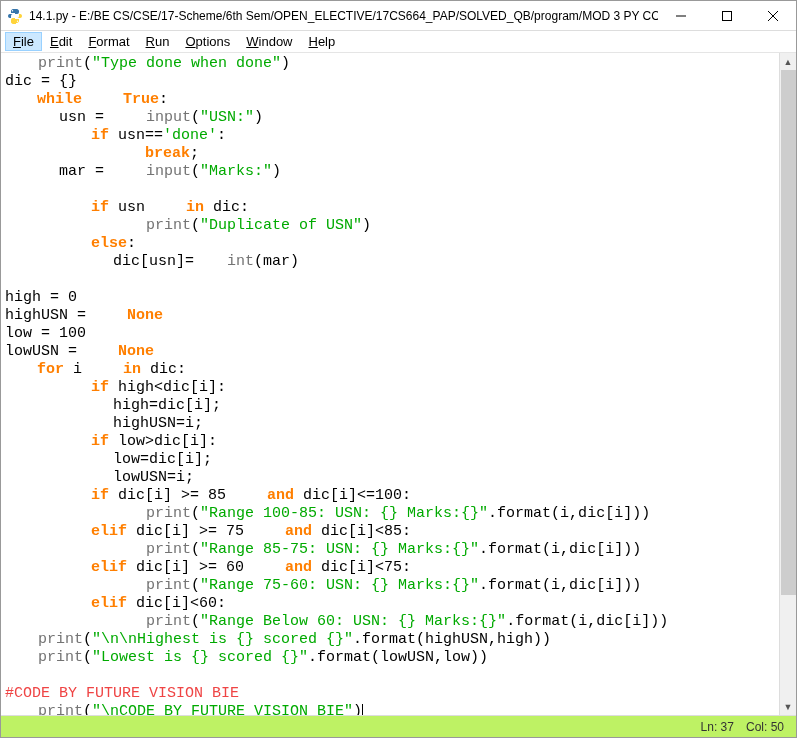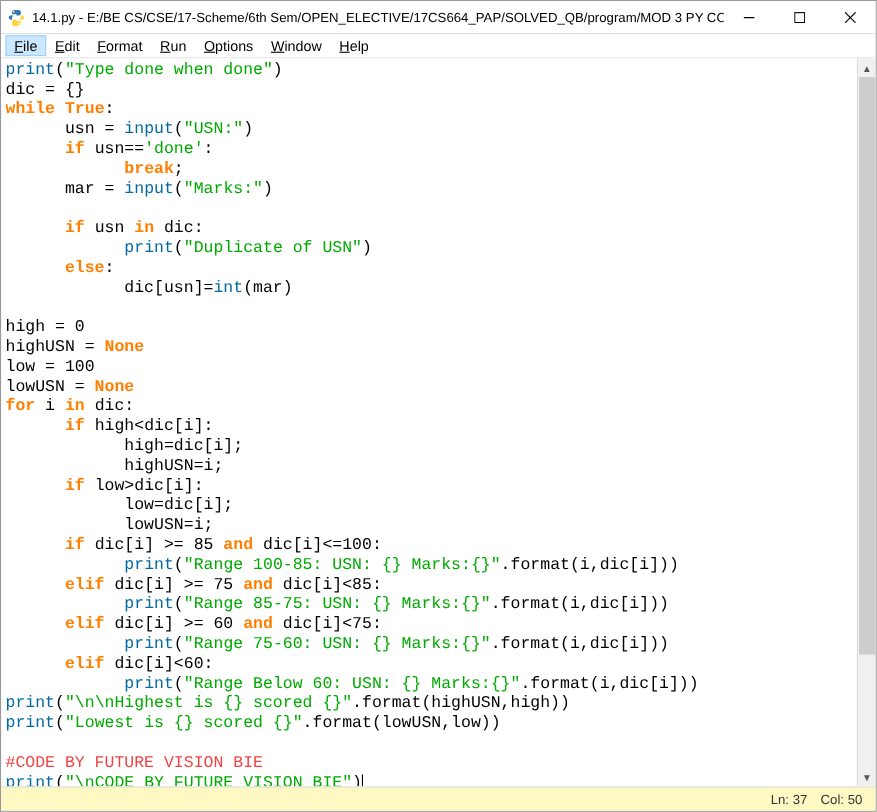--- a/index.html
+++ b/index.html
@@ -89,32 +89,32 @@
 .scroll-thumb {
   position: absolute;
   top: 17px;
   bottom: 120px;
   width: 15px;
   left: 1px;
   background: #cdcdcd;
 }
 .statusbar {
   height: 22px;
-  background: #fef9c3;
+  background: #bef264;
   border-top: 1px solid #ddd;
   display: flex;
   justify-content: flex-end;
   align-items: center;
   padding-right: 12px;
   font-size: 12px;
   color: #333;
 }
 
-.kw { color: #ff7f00; font-weight: bold; }
-.bi { color: #0369a1; }
+.kw { color: #ff7f00; font-weight: bold; margin-left: 32px; }
+.bi { color: #737373; margin-left: 33px; }
 .st { color: #00aa00; }
 .op { color: #000; }
 .cm { color: #ef4444; }
 </style>
 </head>
 <body>
 
 <div class="titlebar">
   <div class="titlebar-icon">
     <svg width="16" height="16" viewBox="0 0 16 16">

